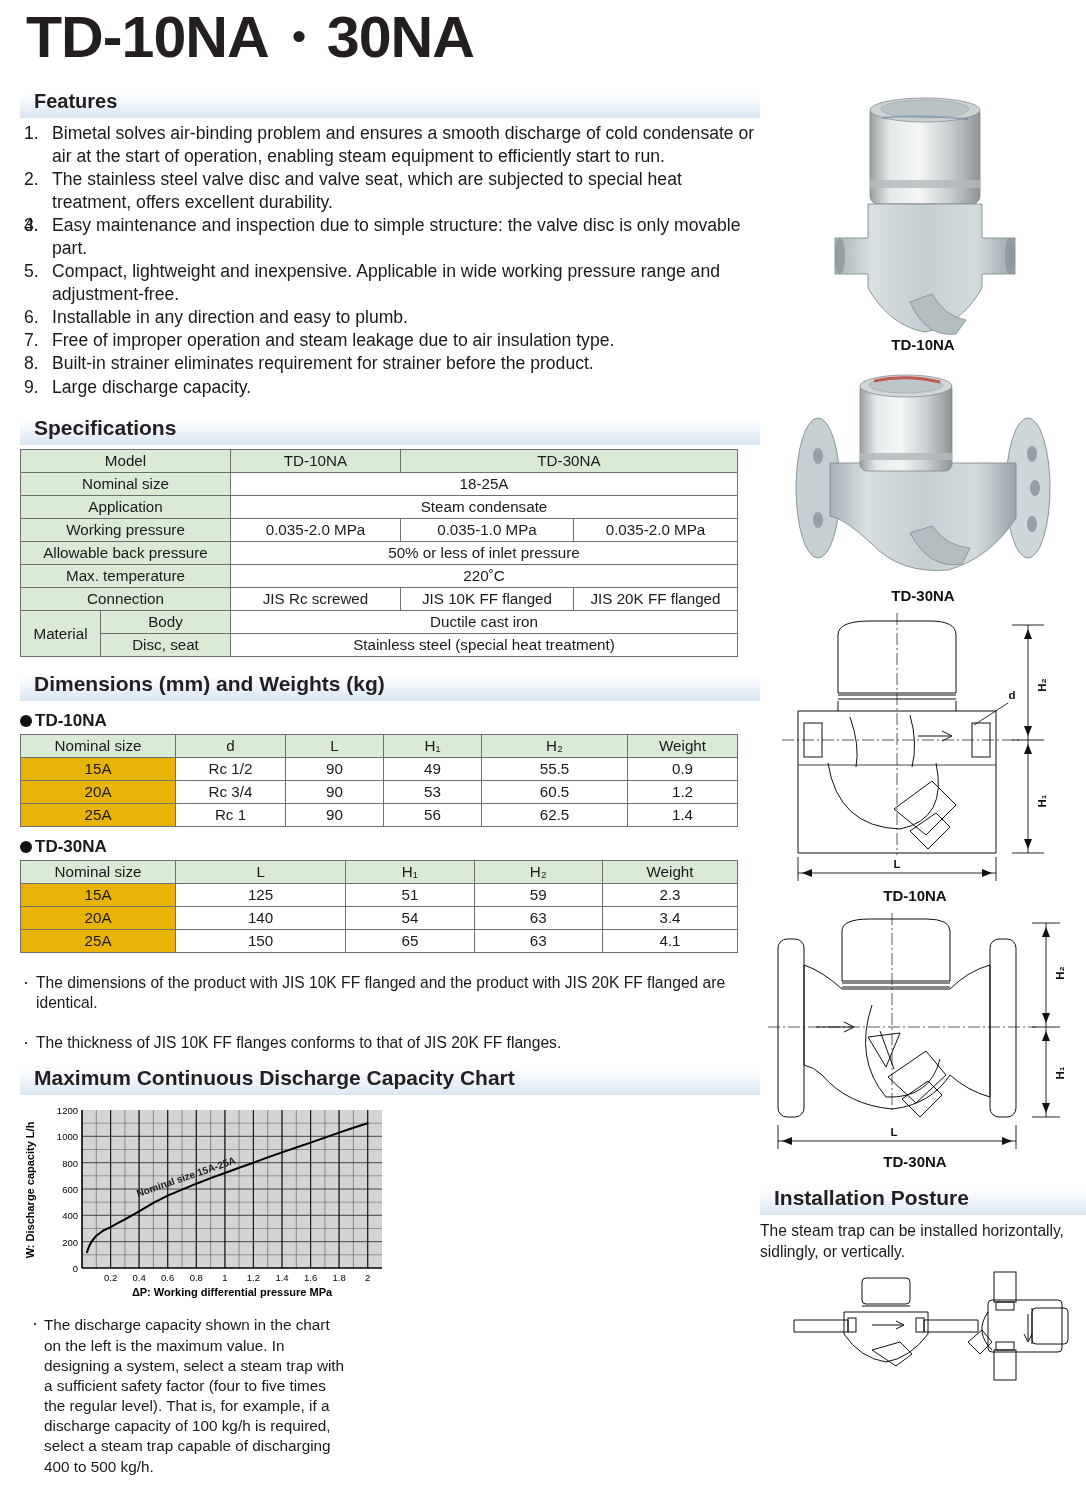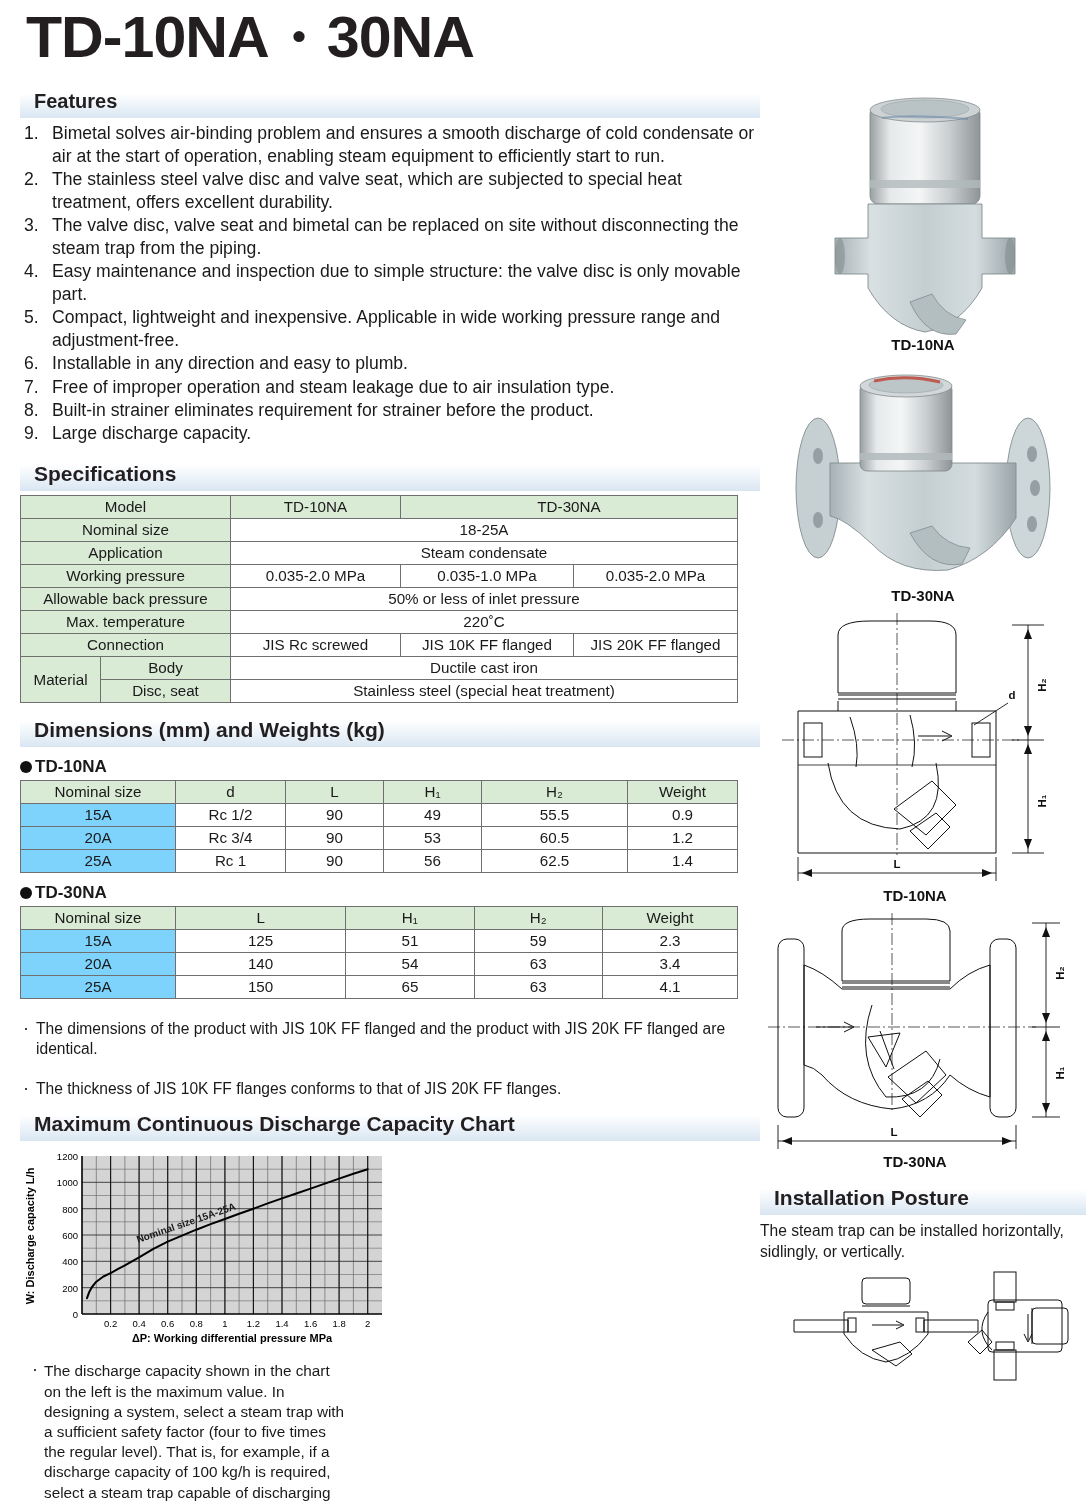--- a/index.html
+++ b/index.html
@@ -94,21 +94,21 @@
     text-align: center;
     padding: 2px 4px;
     height: 23px;
     font-weight: normal;
     background: #ffffff;
   }
   table.dt td.hdr, table.dt th.hdr {
     background: #d9ead5;
   }
   table.dt td.hdrlite {
-    background: #7dd3fc;
+    background: #eab308;
   }
 
   
   .model-label {
     font-size: 17px;
     font-weight: bold;
     margin: 10px 0 3px 0;
     display: flex;
     align-items: center;
     gap: 3px;
@@ -186,21 +186,21 @@
 
 <div class="left-col">
 
   <div class="sec-head">
     <span>Features</span>
   </div>
 
   <ol class="features">
     <li><span class="num">1.</span><span>Bimetal solves air-binding problem and ensures a smooth discharge of cold condensate or air at the start of operation, enabling steam equipment to efficiently start to run.</span></li>
     <li><span class="num">2.</span><span>The stainless steel valve disc and valve seat, which are subjected to special heat treatment, offers excellent durability.</span></li>
-    <li><span class="num">3.</span><span>The valve disc, valve seat and bimetal can be replaced on site without disconnecting the steam trap from the piping.</span></li>
+    <li><span class="num">3.</span></li>
     <li><span class="num">4.</span><span>Easy maintenance and inspection due to simple structure: the valve disc is only movable part.</span></li>
     <li><span class="num">5.</span><span>Compact, lightweight and inexpensive. Applicable in wide working pressure range and adjustment-free.</span></li>
     <li><span class="num">6.</span><span>Installable in any direction and easy to plumb.</span></li>
     <li><span class="num">7.</span><span>Free of improper operation and steam leakage due to air insulation type.</span></li>
     <li><span class="num">8.</span><span>Built-in strainer eliminates requirement for strainer before the product.</span></li>
     <li><span class="num">9.</span><span>Large discharge capacity.</span></li>
   </ol>
 
   <div class="sec-head tall" style="margin-top:14px;">
     <span>Specifications</span>

